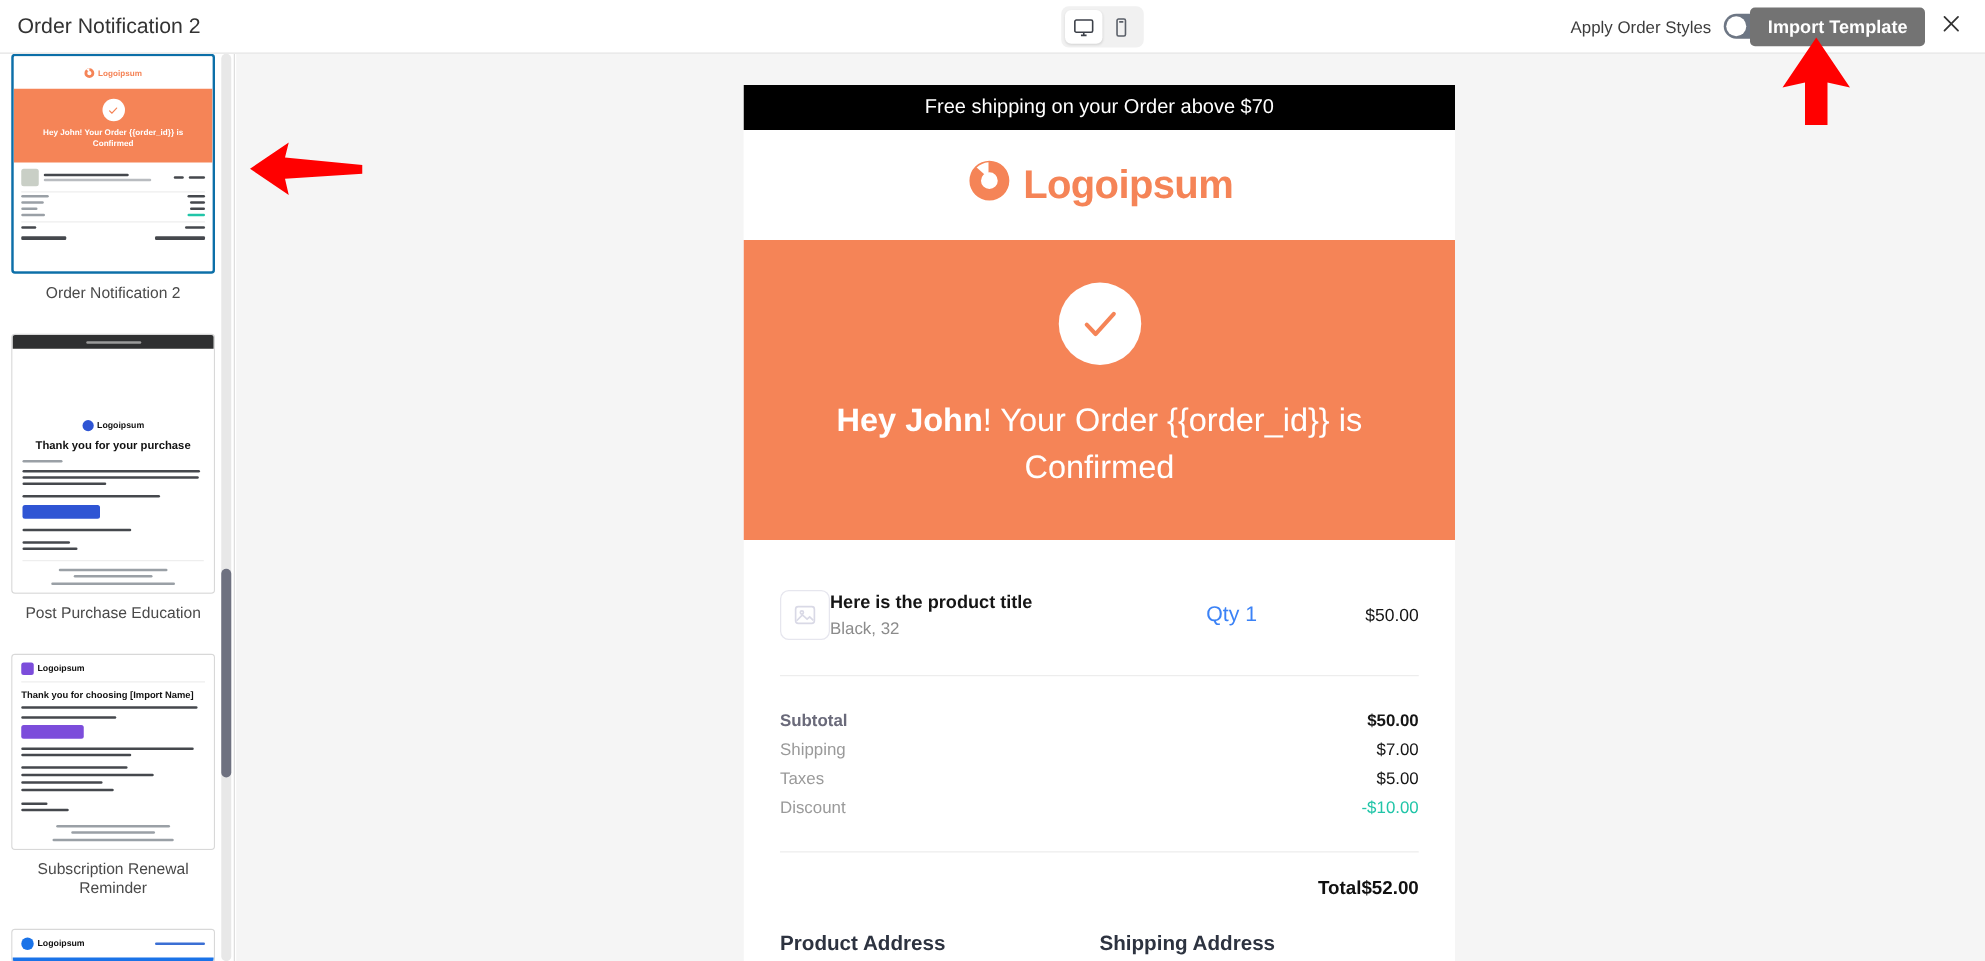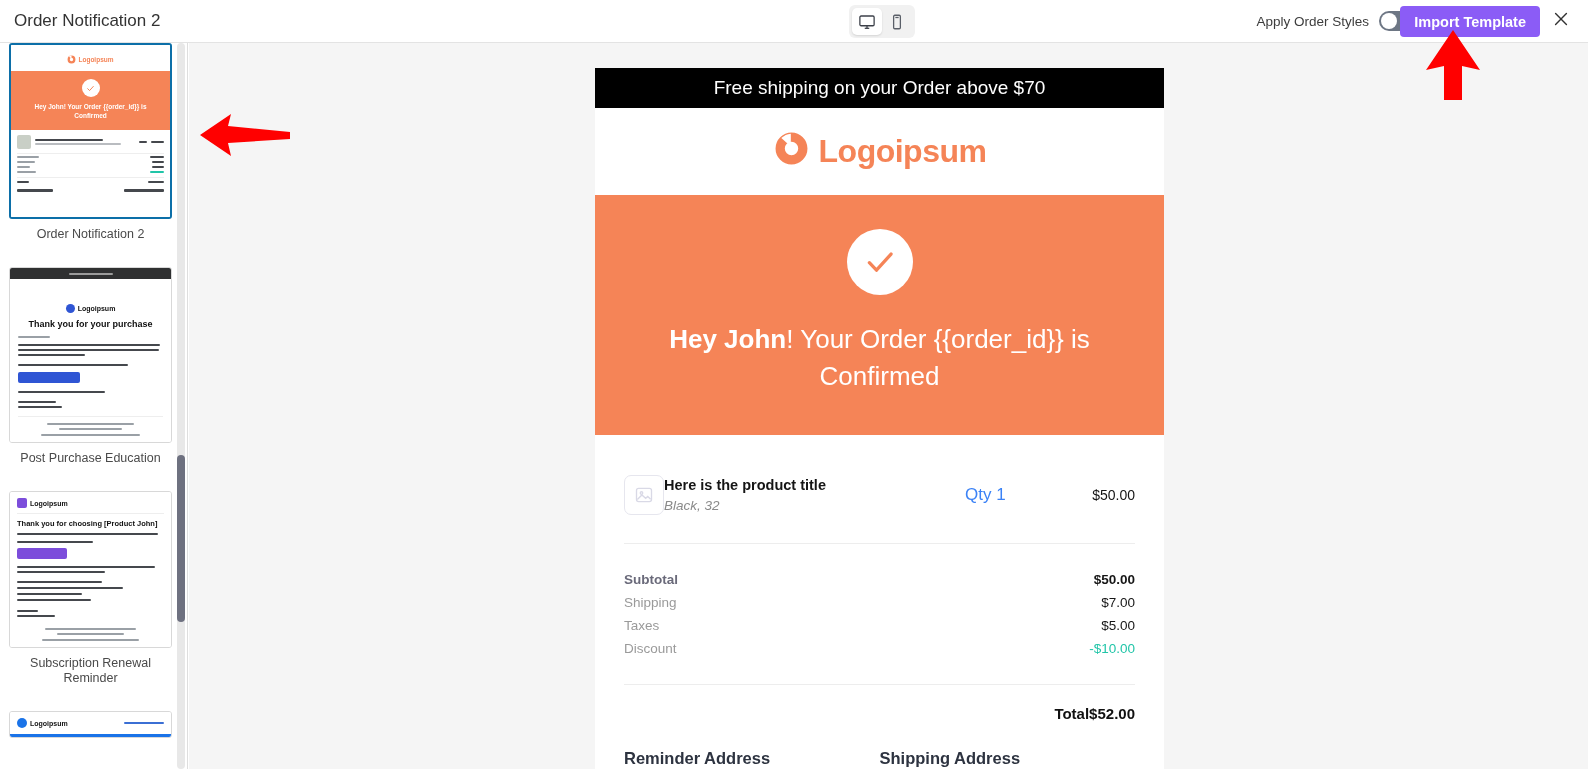--- a/index.html
+++ b/index.html
@@ -61,21 +61,21 @@
   }
   .switch .knob {
     position: absolute; top: 2px; left: 2px;
     width: 16px; height: 16px; border-radius: 50%;
     background: #ffffff;
   }
 
   .import-btn {
     position: absolute; right: 48px; top: 6px;
     height: 31px; padding: 0 14px;
-    background: #8b5cf6; color: #ffffff;
+    background: #737373; color: #ffffff;
     border: none; border-radius: 4px;
     font-family: "Liberation Sans", sans-serif;
     font-size: 14.5px; font-weight: bold;
     cursor: pointer; white-space: nowrap;
     display: flex; align-items: center;
   }
   .close-btn {
     position: absolute; right: 10px; top: 4px;
     width: 34px; height: 34px;
     display: flex; align-items: center; justify-content: center;
@@ -135,21 +135,21 @@
   .m1-img { width:14px; height:14px; border-radius:2px; background:#c9cfc6; flex:0 0 auto;}
   .m1-ptxt { flex:1; }
   .bar { background:#9aa0a6; height:2px; border-radius:1px; }
   .m1-line { display:flex; justify-content:space-between; padding:1.5px 0; }
   .m1-tot { display:flex; justify-content:space-between; padding:3px 0 1px; border-top:1px solid #eee; margin-top:3px;}
   .m1-addr { display:flex; justify-content:space-between; padding-top:5px;}
 
   
   .m2 { background:#fff; }
   .m2-top { background:#2f3031; height:11px; display:flex;align-items:center;justify-content:center;}
-  .m2-body { padding: 25px 8px 6px; }
+  .m2-body { padding: 25px 8px 6px; margin-top: 32px; }
   .m2-logo { display:flex; align-items:center; justify-content:center; gap:3px; margin-bottom:6px;}
   .m2-dot { width:9px;height:9px;border-radius:50%;background:#2f55d4;}
   .m2-h { text-align:center; font-size:9px; font-weight:bold; color:#111; margin-bottom:7px;}
   .m2-btn { background:#2f55d4; height:11px; width:62px; border-radius:2px; margin: 6px 0; }
   .m2-foot { padding-top:6px; border-top:1px solid #eee; margin-top: 8px;}
 
   
   .m3 { background:#fff; padding: 6px 7px; }
   .m3-logo { display:flex; align-items:center; gap:3px; margin-bottom:5px; padding-bottom:5px; border-bottom:1px solid #eee;}
   .m3-dot { width:10px;height:10px;border-radius:2px;background:#7c4ddb;}
@@ -170,21 +170,21 @@
     overflow: hidden;
   }
   .email {
     position: absolute; left: 406px; top: 25px;
     width: 569px;
     background: #ffffff;
   }
   .ship-banner {
     background: #000000; color: #ffffff;
     text-align: center;
-    font-size: 19px;
+    font-size: 16px;
     padding: 9px 0;
   }
   .brand-bar { background:#ffffff; padding: 22px 0 24px; text-align:center; }
   .brand {
     display: inline-flex; align-items: center; gap: 9px;
   }
   .brand-name {
     font-size: 32px; font-weight: bold; color: #f58457;
     letter-spacing: -0.5px; line-height: 1;
   }
@@ -207,21 +207,21 @@
   .email-body { padding: 40px 29px 0; }
   .prod-row { display: flex; align-items: center; padding-bottom: 28px; border-bottom: 1px solid #ededed; }
   .prod-thumb {
     width: 40px; height: 40px; border-radius: 7px;
     border: 1px solid #e6e6ee; background:#ffffff;
     display: flex; align-items: center; justify-content: center;
     flex: 0 0 auto;
   }
   .prod-info { flex: 1; }
   .prod-title { font-size: 14.5px; font-weight: bold; color: #151515; }
-  .prod-variant { font-size: 13.5px; color: #8b8b8b; margin-top: 5px; font-style: italic; }
+  .prod-variant { font-size: 13.5px; color: #8b8b8b; margin-top: 5px; }
   .prod-qty { font-size: 17px; color: #3b82f6; width: 90px; text-align: left; }
   .prod-price { font-size: 14px; color: #151515; text-align: right; width: 80px; }
 
   .totals { padding-top: 24px; }
   .t-row { display:flex; justify-content: space-between; align-items: baseline; padding: 4px 0; }
   .t-label { font-size: 13.5px; color: #9a9a9a; }
   .t-label.strong { color: #6a6a7a; font-weight: bold; }
   .t-val { font-size: 13.5px; color: #161616; }
   .t-val.strong { font-weight: bold; }
   .t-val.discount { color: #21c5a8; }
@@ -382,21 +382,21 @@
       <div class="tmpl-label">Post Purchase Education</div>
     </div>
 
     <div class="tmpl" style="padding-top:25px;">
       <div class="tmpl-card">
         <div class="m3">
           <div class="m3-logo">
             <span class="m3-dot"></span>
             <span style="font-size:7px;font-weight:bold;color:#111;">Logoipsum</span>
           </div>
-          <div class="m3-h">Thank you for choosing [Product John]</div>
+          <div class="m3-h">Thank you for choosing [Import Name]</div>
           <div class="bar" style="width:96%;margin-top:5px;background:#45484d;"></div>
           <div class="bar" style="width:52%;margin-top:6px;background:#45484d;"></div>
           <div class="m3-btn"></div>
           <div class="bar" style="width:94%;margin-top:7px;background:#45484d;"></div>
           <div class="bar" style="width:60%;margin-top:3px;background:#45484d;"></div>
           <div class="bar" style="width:58%;margin-top:8px;background:#45484d;"></div>
           <div class="bar" style="width:72%;margin-top:4px;background:#45484d;"></div>
           <div class="bar" style="width:44%;margin-top:4px;background:#45484d;"></div>
           <div class="bar" style="width:50%;margin-top:4px;background:#45484d;"></div>
           <div class="bar" style="width:14%;margin-top:9px;background:#45484d;"></div>
@@ -499,21 +499,21 @@
 
       <div class="t-divider"></div>
 
       <div class="total-row">
         <span class="total-label">Total</span>
         <span class="total-val">$52.00</span>
       </div>
 
       <div class="addresses">
         <div class="addr-col">
-          <div class="addr-h">Reminder Address</div>
+          <div class="addr-h">Product Address</div>
 
         </div>
         <div class="addr-col">
           <div class="addr-h">Shipping Address</div>
 
         </div>
       </div>
 
     </div>
   </div>

